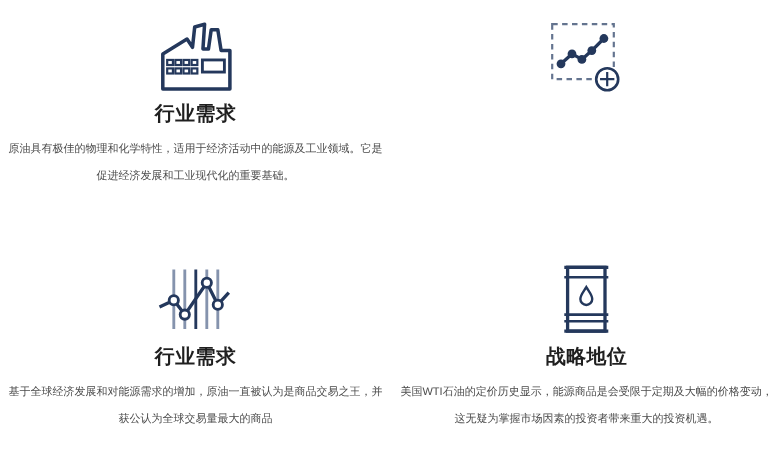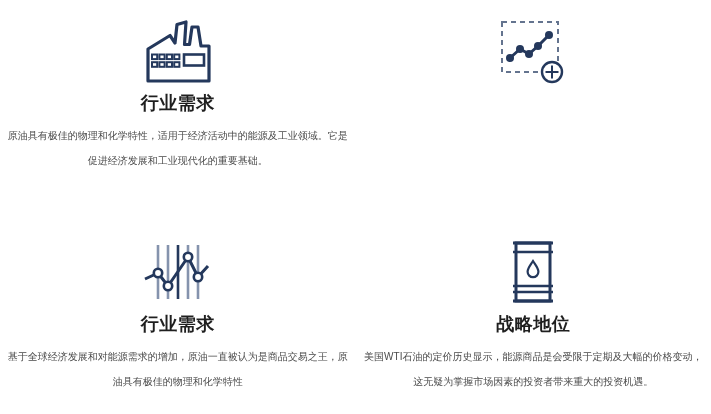--- a/index.html
+++ b/index.html
@@ -110,21 +110,21 @@
         <line class="st2" stroke-width="2.6" x1="46" y1="2" x2="46" y2="56"></line>
         <line class="st2" stroke-width="2.6" x1="56" y1="2" x2="56" y2="56"></line>
         <polyline class="st" stroke-width="3" stroke-linejoin="round" points="3,36 16,30 26,43 46,14 56,34 66,23"></polyline>
         <circle class="open-dot" stroke-width="2.6" cx="16" cy="30" r="4.2"></circle>
         <circle class="open-dot" stroke-width="2.6" cx="26" cy="43" r="4.2"></circle>
         <circle class="open-dot" stroke-width="2.6" cx="46" cy="14" r="4.2"></circle>
         <circle class="open-dot" stroke-width="2.6" cx="56" cy="34" r="4.2"></circle>
       </svg>
     </div>
     <h3 class="title">行业需求</h3>
-    <p class="desc">基于全球经济发展和对能源需求的增加，原油一直被认为是商品交易之王，原油具有极佳的物理和化学特性</p>
+    <p class="desc">基于全球经济发展和对能源需求的增加，原油一直被认为是商品交易之王，并获公认为全球交易量最大的商品</p>
   </section>
 
   <section class="card row2">
     <div class="icon-box">
       <svg width="46" height="64" viewBox="0 0 46 64" aria-hidden="true">
         <rect class="st" stroke-width="3" x="6" y="3" width="34" height="58"></rect>
         <line class="st" stroke-width="3" x1="3" y1="3" x2="43" y2="3"></line>
         <line class="st" stroke-width="2.4" x1="3" y1="12" x2="43" y2="12"></line>
         <line class="st" stroke-width="2.4" x1="3" y1="46" x2="43" y2="46"></line>
         <line class="st" stroke-width="2.4" x1="3" y1="52" x2="43" y2="52"></line>

